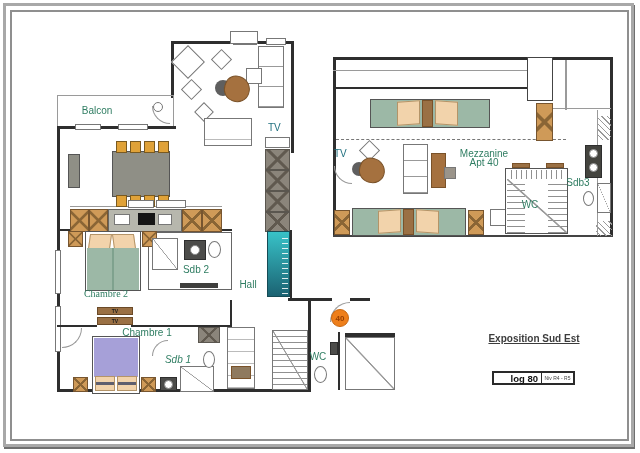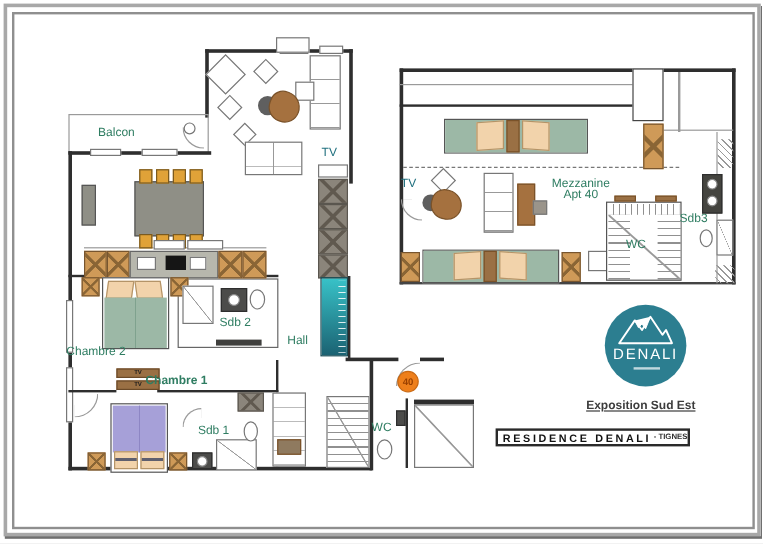--- a/index.html
+++ b/index.html
@@ -189,25 +189,25 @@
     <div class="darkfix" style="left:330px;top:342px;width:8px;height:13px;"></div>
 
     <div class="ln treadsV" style="left:272px;top:330px;width:36px;height:60px;">
       <div class="diag" style="position:absolute;inset:0;"></div>
     </div>
     <div style="position:absolute;left:345px;top:333px;width:50px;height:4px;background:#2e2e2e;"></div>
     <div class="ln nofill diag" style="left:345px;top:337px;width:50px;height:53px;"></div>
 
     <div class="lbl" style="left:97px;top:107px;">Balcon</div>
     <div class="lbl la" style="left:268px;top:124px;color:#20707f;">TV</div>
-    <div class="lbl" style="left:80px;top:290px;">Chambre 2</div>
+    <div class="lbl" style="left:106px;top:290px;font-family:Liberation Serif, serif;">Chambre 2</div>
     <div class="lbl" style="left:196px;top:266px;">Sdb 2</div>
     <div class="lbl" style="left:248px;top:281px;">Hall</div>
-    <div class="lbl" style="left:147px;top:314px;font-weight:bold;">Chambre 1</div>
-    <div class="lbl" style="left:178px;top:356px;">Sdb 1</div>
+    <div class="lbl" style="left:147px;top:329px;">Chambre 1</div>
+    <div class="lbl" style="left:178px;top:356px;font-style:italic;">Sdb 1</div>
     <div class="lbl" style="left:318px;top:353px;">WC</div>
     <div class="badge" style="left:331px;top:309px;">
         <span>40</span>
       </div>
   </div>
 
   <div>
 
     <div class="w" style="left:333px;top:57px;width:280px;height:3px;"></div>
     <div class="w" style="left:333px;top:57px;width:3px;height:180px;"></div>
@@ -264,31 +264,24 @@
     <div class="ln diag" style="left:597px;top:183px;width:14px;height:30px;"></div>
     <div class="hatch" style="position:absolute;left:596px;top:221px;width:16px;height:15px;"></div>
 
     <div class="lbl la" style="left:334px;top:150px;color:#20707f;">TV</div>
     <div class="lbl" style="left:484px;top:150px;">Mezzanine</div>
     <div class="lbl" style="left:484px;top:159px;">Apt 40</div>
     <div class="lbl" style="left:530px;top:201px;">WC</div>
     <div class="lbl" style="left:578px;top:179px;">Sdb3</div>
   </div>
 
-  <div class="logo">
-    <svg width="46" height="26" viewBox="0 0 46 26">
-      <path d="M1 24 L14 5 L20 13 L27 2 L37 17 L40 13 L45 24 Z" fill="none" stroke="#ffffff" stroke-width="1.6" stroke-linejoin="round"></path>
-      <path d="M14 5 L17 11 L20 8 L23 12 L27 2" fill="#ffffff" stroke="#ffffff" stroke-width="0.8" stroke-linejoin="round"></path>
-    </svg>
-    <div class="logo-text">DENALI</div>
-    <div class="logo-tagline"></div>
-  </div>
 
   <div class="exposition">Exposition Sud Est</div>
 
-  <div class="tb" style="left:413px;top:357px;width:162px;height:15px;padding:0 4px;">
-    <span class="tb-residence">RESIDENCE DENALI</span>
-    <span class="tb-suffix">- TIGNES</span>
+  <div class="tb" style="left:492px;top:371px;width:83px;height:14px;">
+    <span class="tb-unit">log 80</span>
+    <span class="tb-divider"></span>
+    <span class="tb-level">Niv R4 - R5</span>
   </div>
 
   <div class="frame-outer"></div>
   <div class="frame-inner"></div>
 </div>
 
 </body></html>

